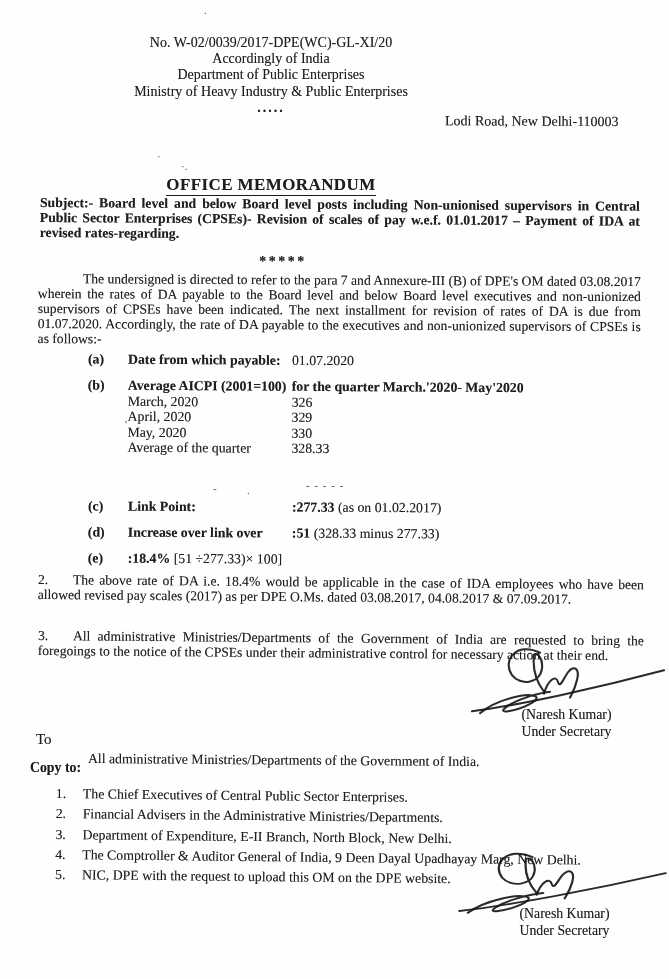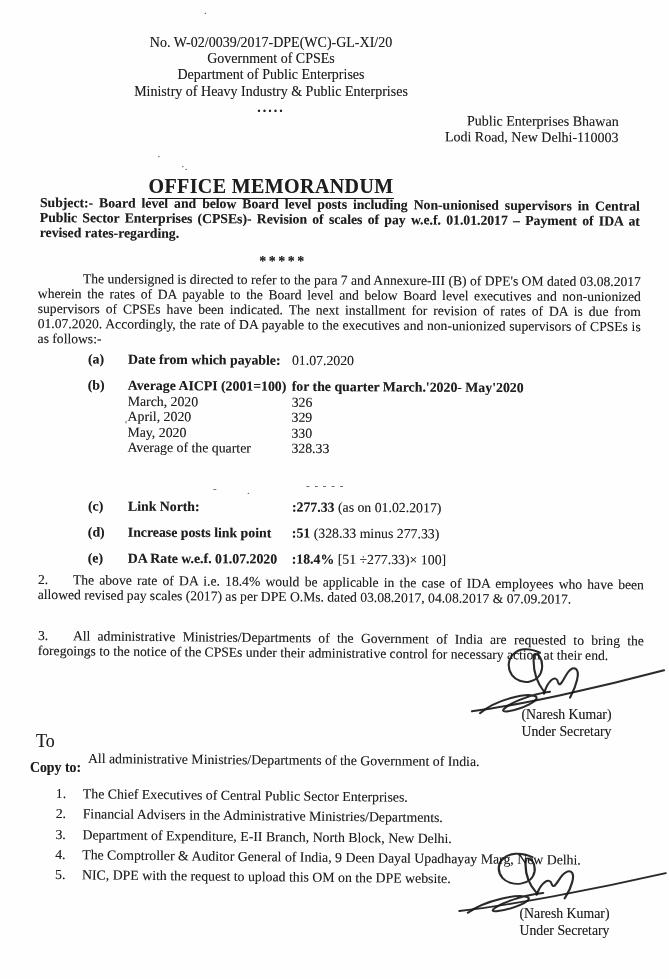--- a/index.html
+++ b/index.html
@@ -16,21 +16,21 @@
   .i{}
 
   .header{top:35px;line-height:16.2px;font-size:14px;}
   .header div{white-space:nowrap;}
   .dots{letter-spacing:2px;font-weight:bold;}
 
   .address{top:114px;right:50px;text-align:right;line-height:15.9px;font-size:14px;
     transform:rotate(.25deg);transform-origin:right top;}
   .date-suffix{word-spacing:3px;}
 
-  .memo-title{top:175px;font-size:20px;font-weight:bold;letter-spacing:.4px;}
+  .memo-title{top:175px;font-size:17px;font-weight:bold;letter-spacing:.4px;}
   .memo-title span{border-bottom:1.6px solid #1c1c1c;padding-bottom:1px;}
 
   .subject{top:195px;left:40px;width:600px;font-weight:bold;font-size:13.7px;
     line-height:15.1px;text-align:justify;transform:rotate(.35deg);transform-origin:left top;}
 
   .stars{top:254px;left:0;width:566px;text-align:center;font-weight:bold;letter-spacing:2.5px;font-size:14px;}
 
   .para{font-size:13.6px;line-height:15.1px;text-align:justify;transform-origin:left top;}
   .para1{top:271px;left:38px;width:603px;text-indent:45px;transform:rotate(.3deg);}
   .para2{top:572px;left:38px;width:606px;transform:rotate(.5deg);}
@@ -46,49 +46,48 @@
   .ival{flex:1;white-space:nowrap;}
   .rowb{margin-top:10px;}
   .mrow{display:flex;padding-left:128px;line-height:15.4px;}
   .mname{width:164px;flex:none;}
   .rowcde{margin-bottom:10px;}
 
   .sig{position:absolute;}
   .sig path{fill:none;stroke:#181818;stroke-width:2.1;stroke-linecap:round;opacity:.92;}
   .sig-text{text-align:center;font-size:13.8px;line-height:16.5px;}
 
-  .to-label{top:731px;left:36px;font-size:18px;}
+  .to-label{top:731px;left:36px;font-size:15px;}
   .to-line{top:751px;left:88px;font-size:13.8px;transform:rotate(.45deg);transform-origin:left top;}
   .copy-label{top:760px;left:30px;font-size:13.8px;font-weight:bold;}
   .copy-list{top:784px;left:56px;width:600px;font-size:13.8px;line-height:20.3px;
     transform:rotate(.6deg);transform-origin:left top;}
   .citem{display:flex;}
   .cnum{width:27px;flex:none;}
 
   .artifact{color:#3d3d3d;font-size:11px;opacity:.8;}
 </style>
 </head>
 <body>
 
 <div class="page">
 
   <span class="abs artifact" style="top:4px;left:204px;">.</span>
   <span class="abs artifact" style="top:150px;left:157px;">·</span>
   <span class="abs artifact" style="top:160px;left:181px;">·.</span>
 
   <div class="abs ctr header">
     <div>No. W-02/0039/2017-DPE(WC)-GL-XI/20</div>
-    <div>Government of CPSEs</div>
+    <div>Accordingly of India</div>
     <div>Department of Public Enterprises</div>
     <div>Ministry of Heavy Industry &amp; Public Enterprises</div>
     <div class="dots">.....</div>
   </div>
 
   <div class="abs address">
-    <div>Public Enterprises Bhawan</div>
     <div>Lodi Road, New Delhi-110003</div>
   </div>
 
   <div class="abs ctr memo-title"><span>OFFICE MEMORANDUM</span></div>
 
   <div class="abs subject">Subject:- Board level and below Board level posts including Non-unionised supervisors in Central Public Sector Enterprises (CPSEs)- Revision of scales of pay w.e.f. 01.01.2017 – Payment of IDA at revised rates-regarding.</div>
 
   <div class="abs stars">*****</div>
 
   <div class="abs para para1">The undersigned is directed to refer to the para 7 and Annexure-III (B) of DPE's OM dated 03.08.2017 wherein the rates of DA payable to the Board level and below Board level executives and non-unionized supervisors of CPSEs have been indicated. The next installment for revision of rates of DA is due from 01.07.2020. Accordingly, the rate of DA payable to the executives and non-unionized supervisors of CPSEs is as follows:-</div>
@@ -123,31 +122,30 @@
   </div>
 
   <span class="abs artifact" style="top:482px;left:213px;letter-spacing:6px;">-</span>
   <span class="abs artifact" style="top:484px;left:247px;">.</span>
   <span class="abs artifact b" style="top:479px;left:306px;letter-spacing:1px;">- - - - -</span>
   <span class="abs artifact" style="top:418px;left:125px;">'</span>
 
   <div class="abs items items-cde">
     <div class="irow rowcde">
       <span class="ilabel">(c)</span>
-      <span class="iname">Link North:</span>
+      <span class="iname">Link Point:</span>
       <span class="ival"><span class="b">:277.33</span><span> (as on 01.02.2017)</span></span>
     </div>
     <div class="irow rowcde">
       <span class="ilabel">(d)</span>
-      <span class="iname">Increase posts link point</span>
+      <span class="iname">Increase over link over</span>
       <span class="ival"><span class="b">:51</span><span> (328.33 minus 277.33)</span></span>
     </div>
     <div class="irow">
       <span class="ilabel">(e)</span>
-      <span class="iname">DA Rate w.e.f. 01.07.2020</span>
       <span class="ival"><span class="b i">:18.4%</span><span> [51 ÷277.33)× 100]</span></span>
     </div>
   </div>
 
   <div class="abs para para2"><span class="pnum">2.</span><span>The above rate of DA i.e. 18.4% would be applicable in the case of IDA employees who have been allowed revised pay scales (2017) as per DPE O.Ms. dated 03.08.2017, 04.08.2017 &amp; 07.09.2017.</span></div>
 
   <div class="abs para para3"><span class="pnum">3.</span><span>All administrative Ministries/Departments of the Government of India are requested to bring the foregoings to the notice of the CPSEs under their administrative control for necessary action at their end.</span></div>
 
   <svg class="sig" style="left:468px;top:643px;" width="200" height="78" viewBox="0 0 200 80" preserveAspectRatio="none">
     <path d="M72,10 C48,-2 34,18 44,33 C52,44 72,42 74,26 C75,16 70,10 66,12 C64,30 70,42 76,50"></path>

